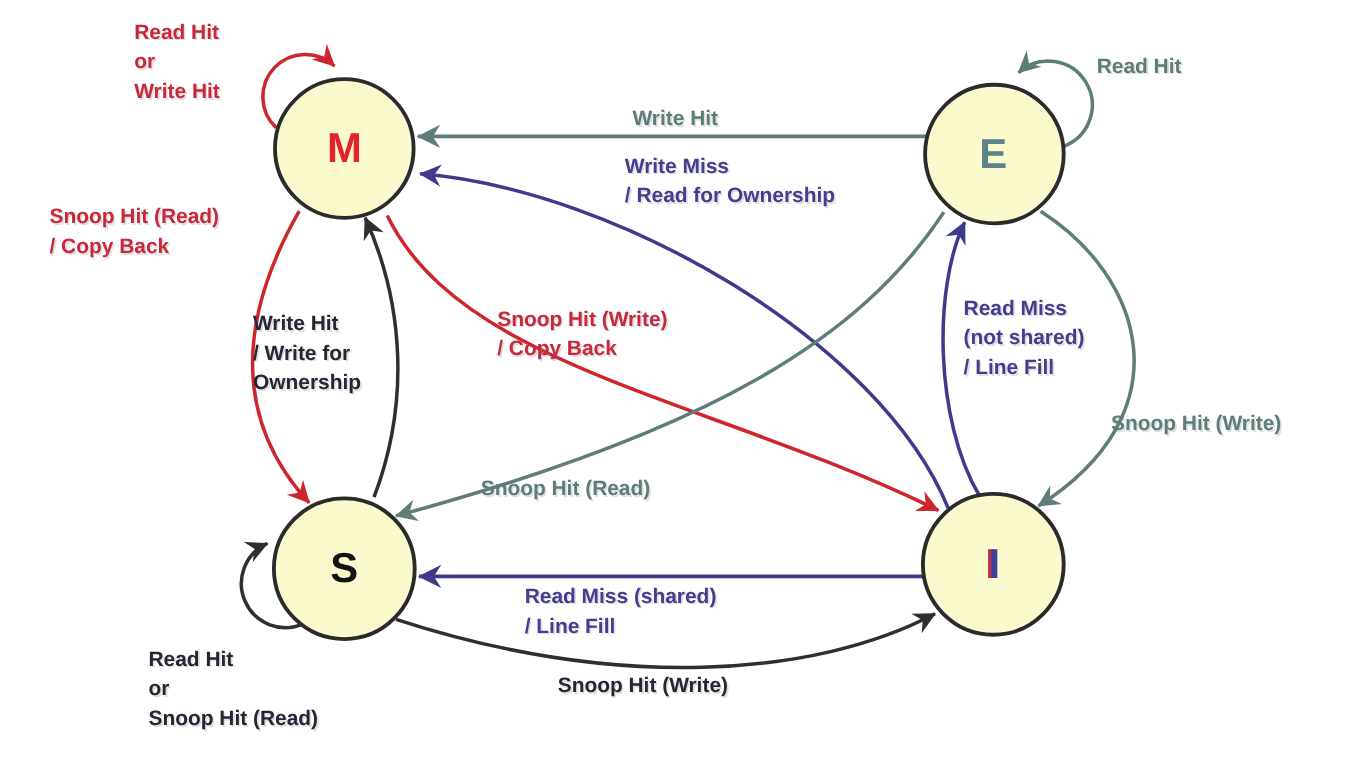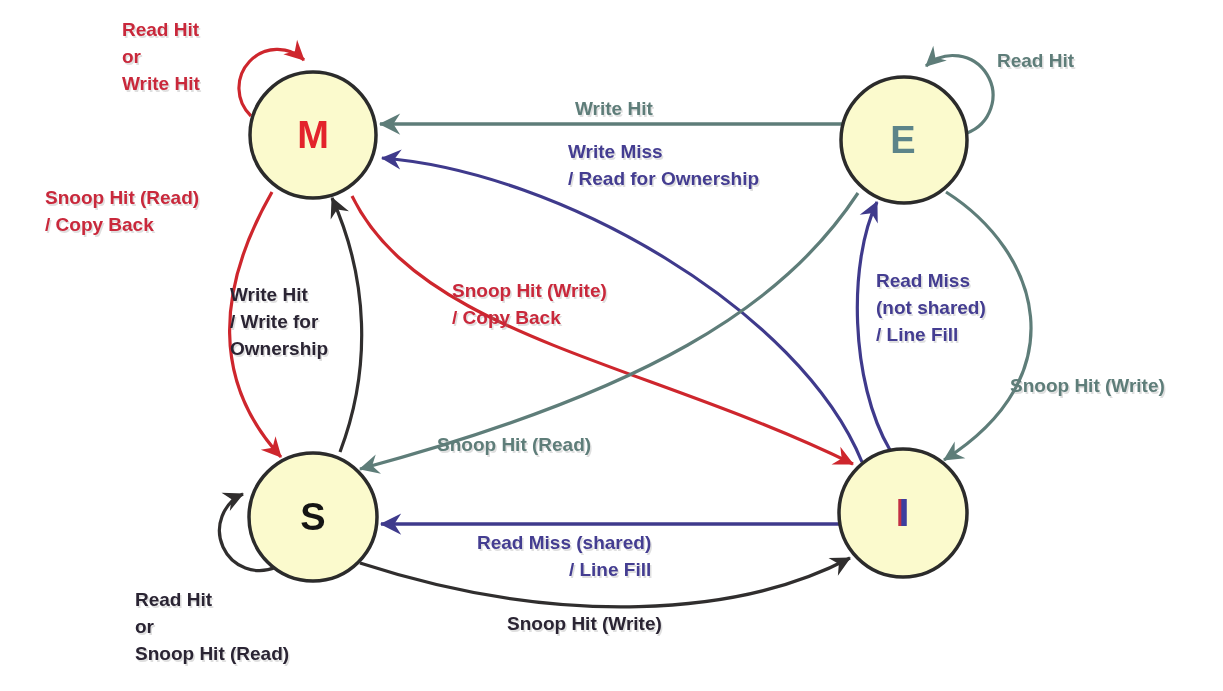--- a/index.html
+++ b/index.html
@@ -128,21 +128,21 @@
   </div>
 
   <div class="lbl gray" style="left:1010px; top:372px;">
     <div>Snoop Hit (Write)</div>
   </div>
 
   <div class="lbl gray" style="left:437px; top:431px;">
     <div>Snoop Hit (Read)</div>
   </div>
 
-  <div class="lbl purple" style="left:477px; top:529px;text-align:right;">
+  <div class="lbl purple" style="left:477px; top:529px;">
     <div>Read Miss (shared)</div>
     <div>/ Line Fill</div>
   </div>
 
   <div class="lbl black" style="left:507px; top:610px;">
     <div>Snoop Hit (Write)</div>
   </div>
 
   <div class="lbl black" style="left:135px; top:586px;">
     <div>Read Hit</div>

